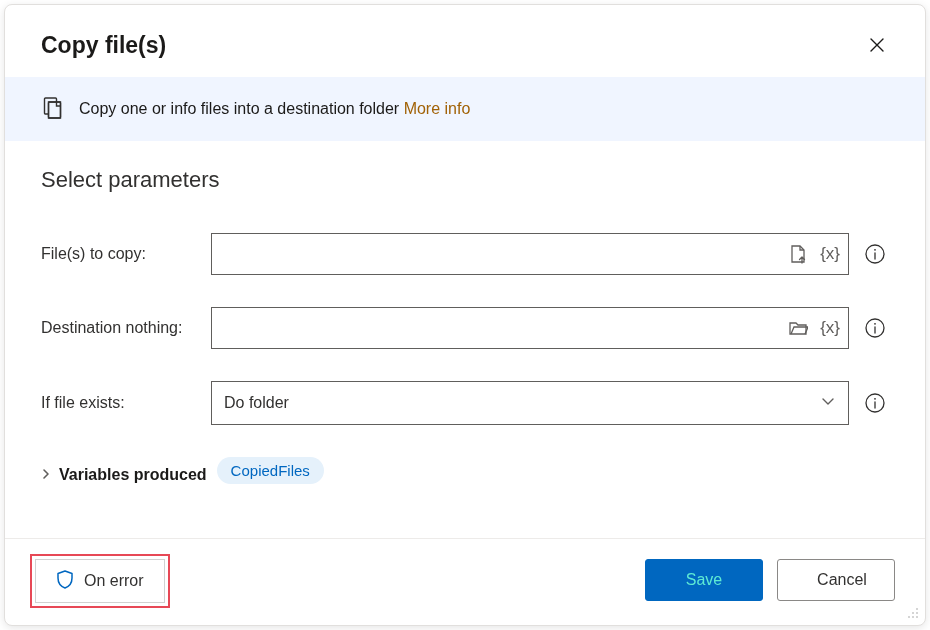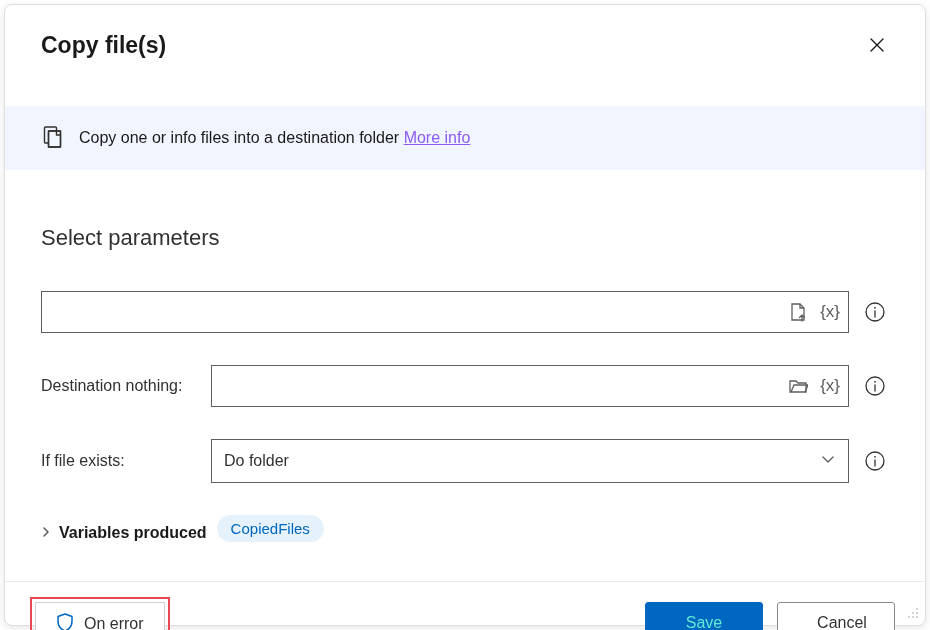--- a/index.html
+++ b/index.html
@@ -16,21 +16,20 @@
     width: 922px;
     height: 622px;
     margin: 4px;
     border: 1px solid #e1dfdd;
     border-radius: 8px;
     box-shadow: 0 2px 8px rgba(0,0,0,0.10);
     background: #fff;
     display: flex;
     flex-direction: column;
     position: relative;
-    gap: 29px;
   }
   
   .dlg-header {
     display: flex;
     align-items: center;
     justify-content: space-between;
     padding: 22px 30px 14px 36px;
   }
   .dlg-title {
     font-size: 23px;
@@ -47,22 +46,21 @@
   .banner {
     background: #f0f5ff;
     display:flex;
     align-items:center;
     gap: 14px;
     padding: 18px 36px;
     font-size: 16px;
     color:#1b1a19;
   }
   .banner .link {
-    color: #8b5cf6;
-    text-decoration: underline;
+    color: #a16207;
     cursor:pointer;
   }
   .banner-icon { flex:0 0 auto; }
   .banner-text { display:inline; }
   
   .body {
     flex: 1 1 auto;
     padding: 26px 36px 10px 36px;
   }
   .section-title {
@@ -239,20 +237,21 @@
     </span>
     <span>
       <span class="banner-text">Copy one or info files into a destination folder </span><span class="link">More info</span>
     </span>
   </div>
 
   <div class="body">
     <div class="section-title">Select parameters</div>
 
     <div class="field-row">
+      <div class="field-label">File(s) to copy:</div>
       <div class="field-control">
         <div class="text-input">
           <input type="text" value="" style="">
           <span class="inline-icon">
             <svg width="18" height="20" viewBox="0 0 18 20" fill="none" stroke="#605e5c" stroke-width="1.3">
               <path d="M3 2 H11 L15 6 V18 H3 Z"></path>
               <path d="M11 2 V6 H15"></path>
               <path d="M13 13 L13 19 M10.5 15.5 L13 13 L15.5 15.5" stroke-linecap="round" stroke-linejoin="round"></path>
             </svg>
           </span>

